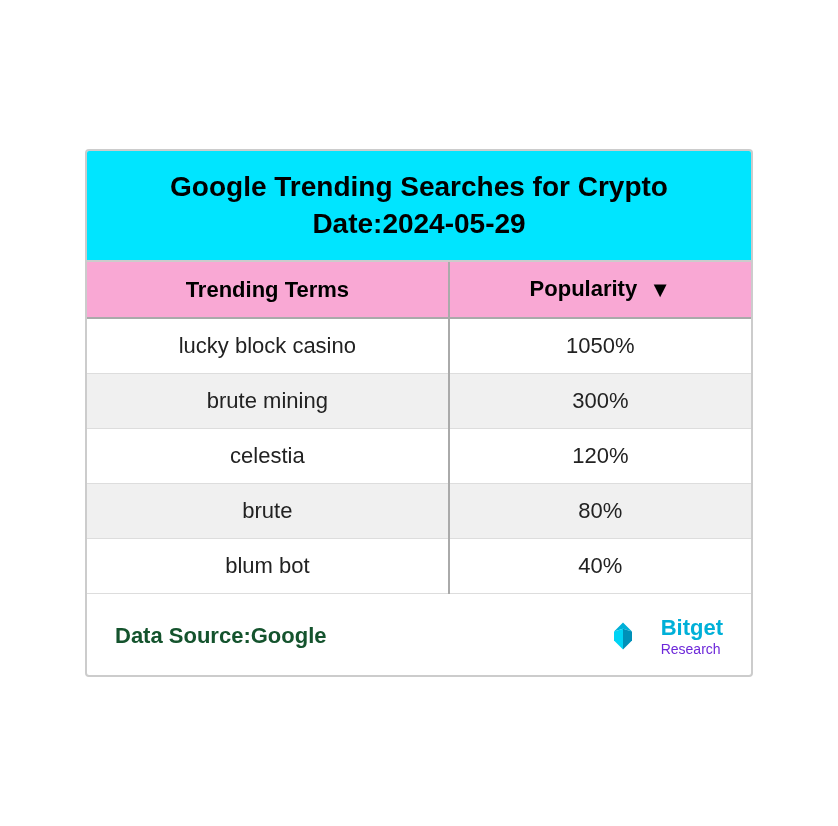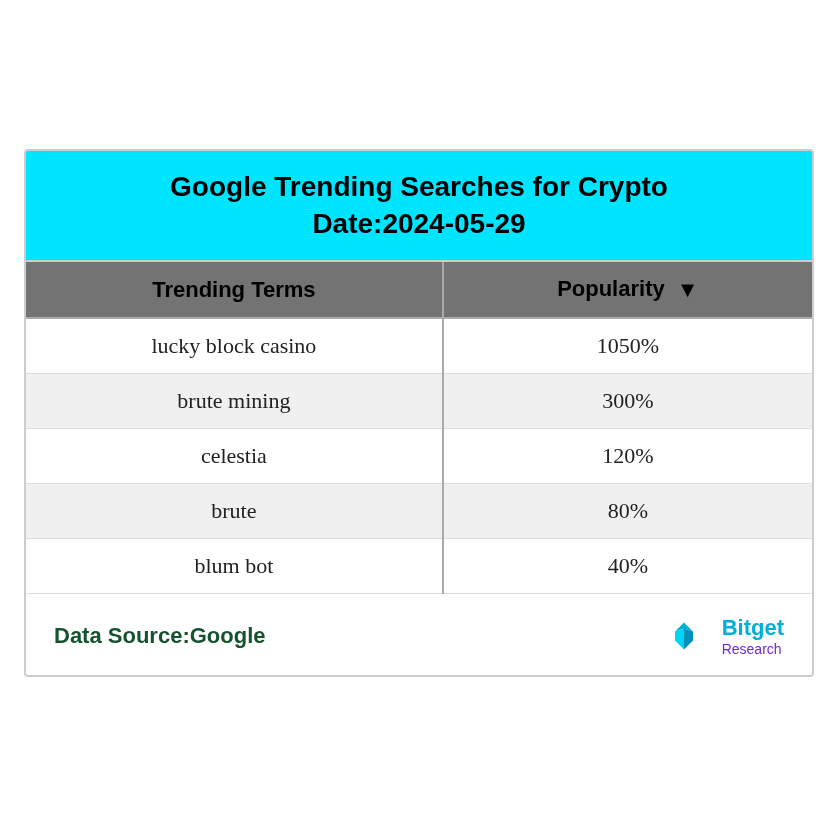--- a/index.html
+++ b/index.html
@@ -6,21 +6,21 @@
     body {
       width: 838px;
       height: 826px;
       background: #ffffff;
       font-family: Arial, sans-serif;
       display: flex;
       align-items: center;
       justify-content: center;
     }
     .card {
-      width: 790px;
+      width: 668px;
       background: #ffffff;
       border: 2px solid #cccccc;
       border-radius: 4px;
       overflow: hidden;
     }
     .title-bar {
       background: #00e5ff;
       text-align: center;
       padding: 18px 20px;
       border-bottom: 2px solid #cccccc;
@@ -29,21 +29,21 @@
       font-size: 28px;
       font-weight: 900;
       color: #000000;
       line-height: 1.3;
     }
     table {
       width: 100%;
       border-collapse: collapse;
     }
     thead tr th {
-      background: #737373;
+      background: #f9a8d4;
       font-size: 22px;
       font-weight: 900;
       color: #000000;
       padding: 14px 20px;
       text-align: center;
       border-bottom: 2px solid #aaaaaa;
     }
     thead tr th:first-child {
       border-right: 2px solid #aaaaaa;
     }
@@ -51,21 +51,20 @@
       display: inline-block;
       margin-left: 6px;
       vertical-align: middle;
     }
     tbody tr td {
       font-size: 22px;
       color: #222222;
       padding: 14px 20px;
       text-align: center;
       border-bottom: 1px solid #dddddd;
-      font-family: Liberation Serif, serif;
     }
     tbody tr td:first-child {
       border-right: 2px solid #aaaaaa;
     }
     tbody tr:nth-child(odd) {
       background: #ffffff;
     }
     tbody tr:nth-child(even) {
       background: #f0f0f0;
     }

